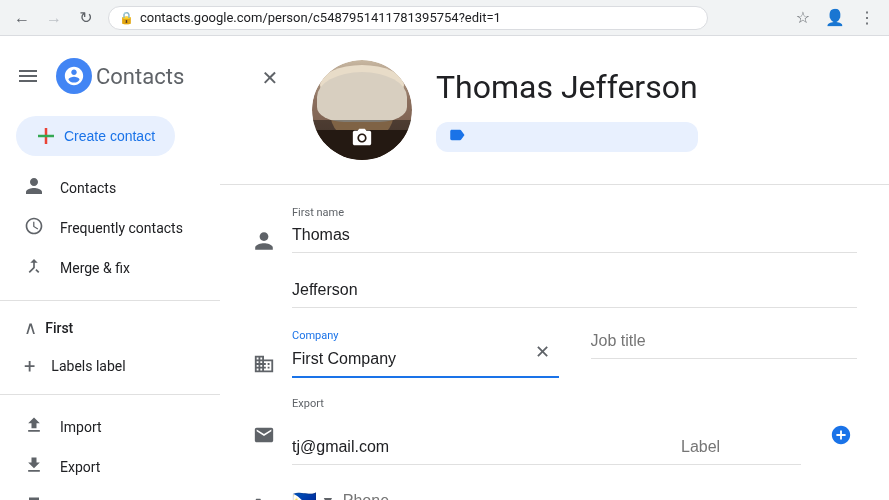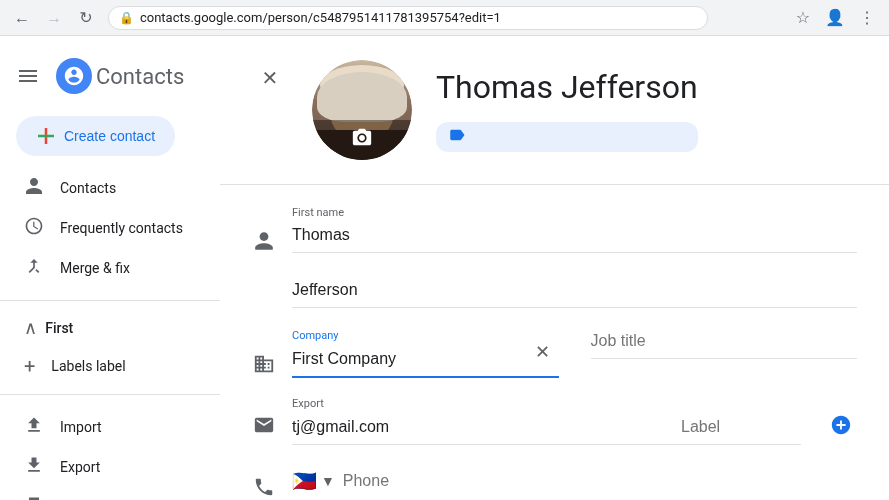--- a/index.html
+++ b/index.html
@@ -63,21 +63,21 @@
     .field-group { border-bottom: 1px solid #e0e0e0; margin-bottom: 8px; }
     .field-label { font-size: 11px; color: #5f6368; margin-bottom: 2px; line-height: 1.4; }
     .field-label.active { color: #1a73e8; }
     .field-value { font-size: 16px; color: #202124; padding: 4px 0 8px; outline: none; border: none; width: 100%; background: transparent; }
     .field-value-input { font-size: 16px; color: #202124; padding: 4px 0 8px; outline: none; border: none; width: 100%; background: transparent; border-bottom: 2px solid #1a73e8; }
     .field-container { position: relative; }
     .field-clear-btn { position: absolute; right: 0; top: 8px; width: 32px; height: 32px; border-radius: 50%; border: none; background: transparent; cursor: pointer; display: flex; align-items: center; justify-content: center; color: #5f6368; font-size: 18px; }
     .field-add-btn { width: 32px; height: 32px; border-radius: 50%; border: none; background: transparent; cursor: pointer; display: flex; align-items: center; justify-content: center; color: #1a73e8; font-size: 22px; margin-left: 8px; }
 
     .inline-fields { display: flex; gap: 16px; flex: 1; align-items: flex-end; }
-    .email-label-field { width: 120px; font-size: 16px; color: #9aa0a6; border: none; outline: none; background: transparent; padding: 4px 0 8px; }
+    .email-label-field { width: 120px; font-size: 16px; color: #9aa0a6; border: none; outline: none; background: transparent; padding: 4px 0 8px; margin-top: 20px; }
 
     .phone-row { display: flex; align-items: center; gap: 8px; }
     .flag-selector { display: flex; align-items: center; gap: 4px; cursor: pointer; padding: 4px 0 8px; }
     .flag-emoji { font-size: 20px; }
     .dropdown-arrow { color: #5f6368; font-size: 14px; }
     .phone-input { font-size: 16px; color: #9aa0a6; border: none; outline: none; background: transparent; padding: 4px 0 8px; flex: 1; }
 
     .two-cols { display: flex; gap: 32px; }
     .col-half { flex: 1; }
   </style>

